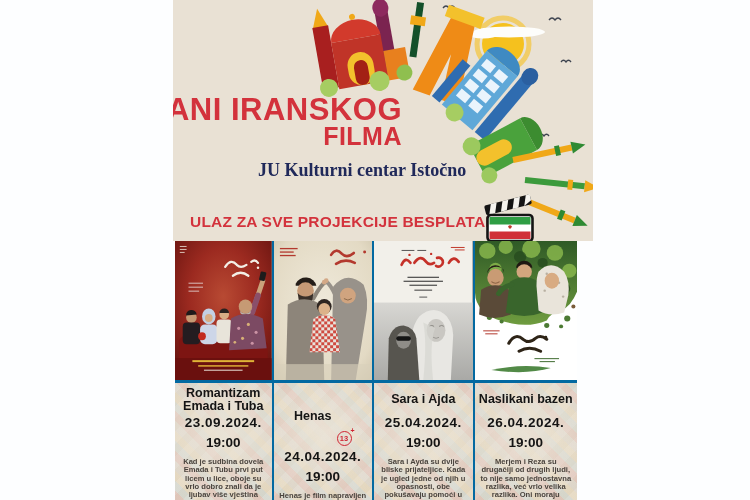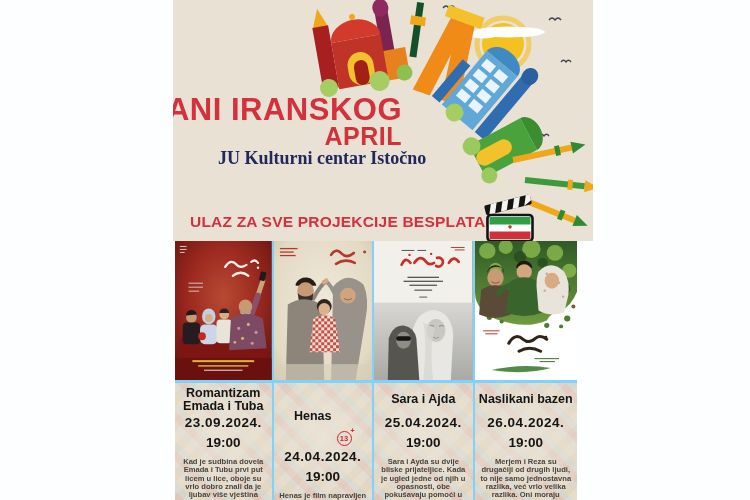--- a/index.html
+++ b/index.html
@@ -6,27 +6,27 @@
   body{width:750px;height:500px;overflow:hidden;background:#fdfeff;font-family:"Liberation Sans",sans-serif;}
   .stage{position:relative;width:750px;height:500px;background:#fdfeff;overflow:hidden;}
   .flyer{position:absolute;left:173px;top:0;width:420px;height:500px;background:#fdfeff;}
   
   .header{position:absolute;left:0;top:0;width:420px;height:241px;background:#e9e1d4;overflow:hidden;}
   .skyline{position:absolute;left:0;top:0;width:420px;height:245px;}
   .title-line{position:absolute;right:191px;white-space:nowrap;font-weight:bold;color:#d3323c;letter-spacing:.5px;}
   .t1{top:92px;font-size:31px;}
   .t2{top:122px;font-size:25px;}
   .venue{position:absolute;left:45px;white-space:nowrap;color:#20295a;font-family:"Liberation Serif",serif;font-weight:bold;font-size:18px;}
-  .v1{top:148px;}
+  .v1{top:160px;margin-left:40px;}
   .v2{top:173px;}
   .dates{position:absolute;left:46px;top:195px;font-size:13.5px;font-weight:bold;color:#3c3c3c;letter-spacing:.4px;white-space:nowrap;}
   .free{position:absolute;left:17px;top:213px;font-size:15.5px;font-weight:bold;color:#d3323c;letter-spacing:.2px;white-space:nowrap;}
   .clapper{position:absolute;left:311px;top:191px;width:52px;height:54px;}
   
-  .grid{position:absolute;left:2px;top:241px;width:402px;height:259px;background:#7dd3fc;display:flex;gap:2px;box-sizing:border-box;}
+  .grid{position:absolute;left:2px;top:241px;width:402px;height:259px;background:#0369a1;display:flex;gap:2px;box-sizing:border-box;}
   .col{display:flex;flex-direction:column;min-width:0;}
   .w1{width:97px;} .w2{width:99px;} .w3{width:99px;} .w4{width:103px;}
   .poster{height:139px;flex:none;overflow:hidden;background:#777;}
   .poster svg{display:block;width:100%;height:100%;}
   .card{margin-top:3px;flex:1;text-align:center;padding:4px 3px 0;box-sizing:border-box;overflow:hidden;
     background:
       radial-gradient(ellipse 75% 62% at 50% 42%, rgba(235,228,215,.92), rgba(235,228,215,.28)),
       repeating-linear-gradient(45deg, rgba(176,78,68,.26) 0 7px, rgba(104,146,148,.22) 7px 14px, rgba(198,160,82,.24) 14px 21px, rgba(148,138,124,.2) 21px 28px),
       repeating-linear-gradient(-45deg, rgba(255,255,255,.35) 0 9px, rgba(255,255,255,0) 9px 18px),
       #e9e1d4;}
@@ -129,21 +129,21 @@
           </g>
           <g transform="rotate(112 346 198)">
             <rect x="343" y="138" width="6" height="58" fill="#f0a818"></rect>
             <rect x="341" y="150" width="10" height="5" fill="#2f8a33"></rect>
             <polygon points="340,138 346,124 352,138" fill="#2f8a33"></polygon>
           </g>
         </g>
       </svg>
 
       <div class="title-line t1">DANI IRANSKOG</div>
-      <div class="title-line t2">APRIL</div>
+      <div class="title-line t2">FILMA</div>
       <div class="venue v1">JU Kulturni centar Istočno</div>
       <div class="free">ULAZ ZA SVE PROJEKCIJE BESPLATAN</div>
 
       <svg class="clapper" viewBox="0 0 52 54">
         <g transform="rotate(-14 8 22)">
           <rect x="2" y="13" width="47" height="10" rx="2" fill="#141414"></rect>
           <g fill="#f5f3ee">
             <polygon points="9,13 15,13 11,23 5,23"></polygon>
             <polygon points="21,13 27,13 23,23 17,23"></polygon>
             <polygon points="33,13 39,13 35,23 29,23"></polygon>

